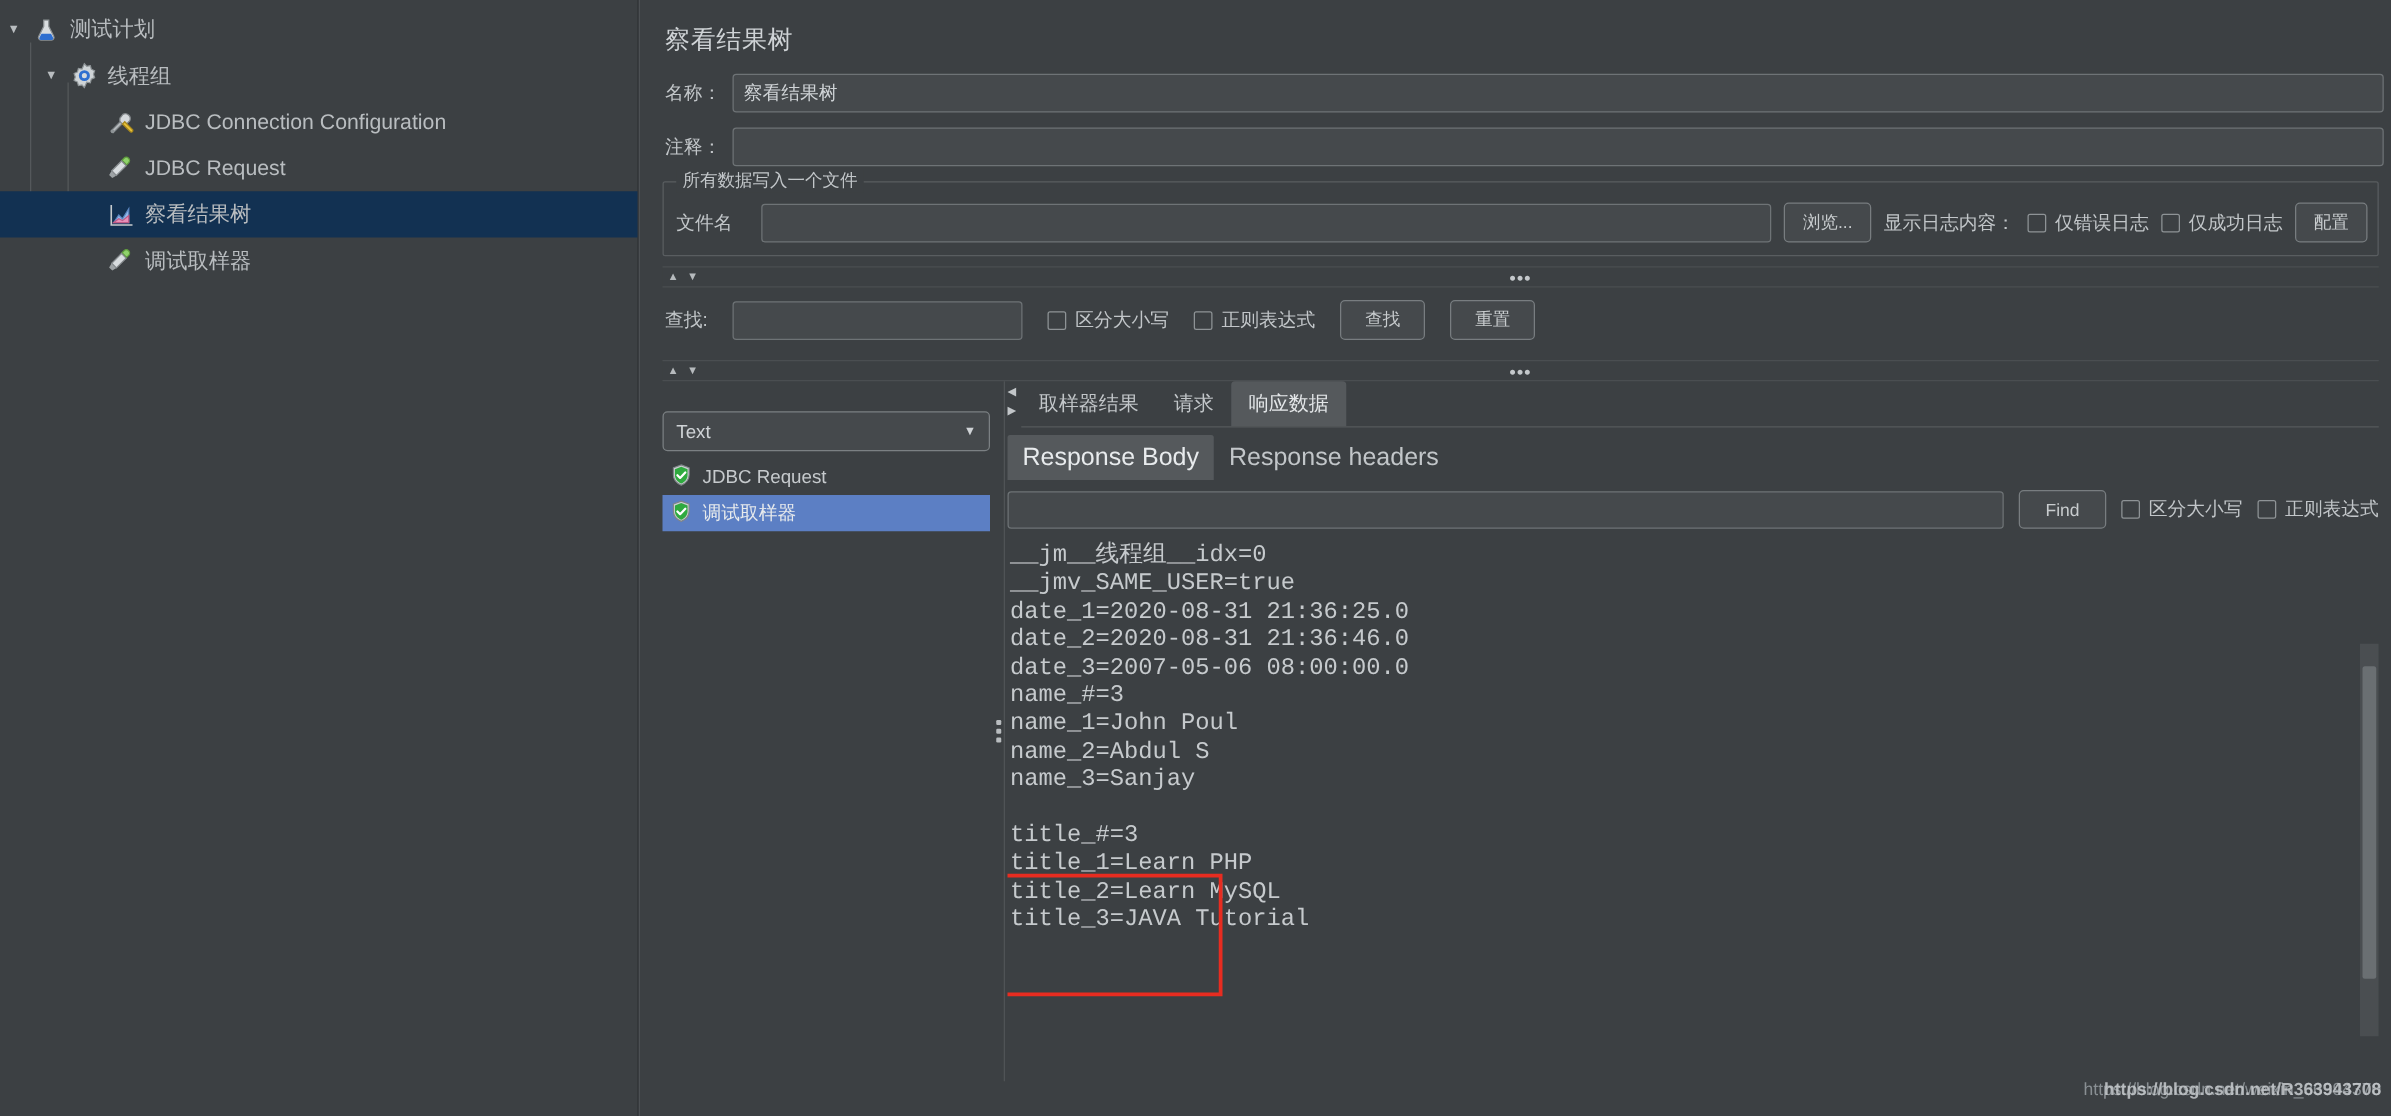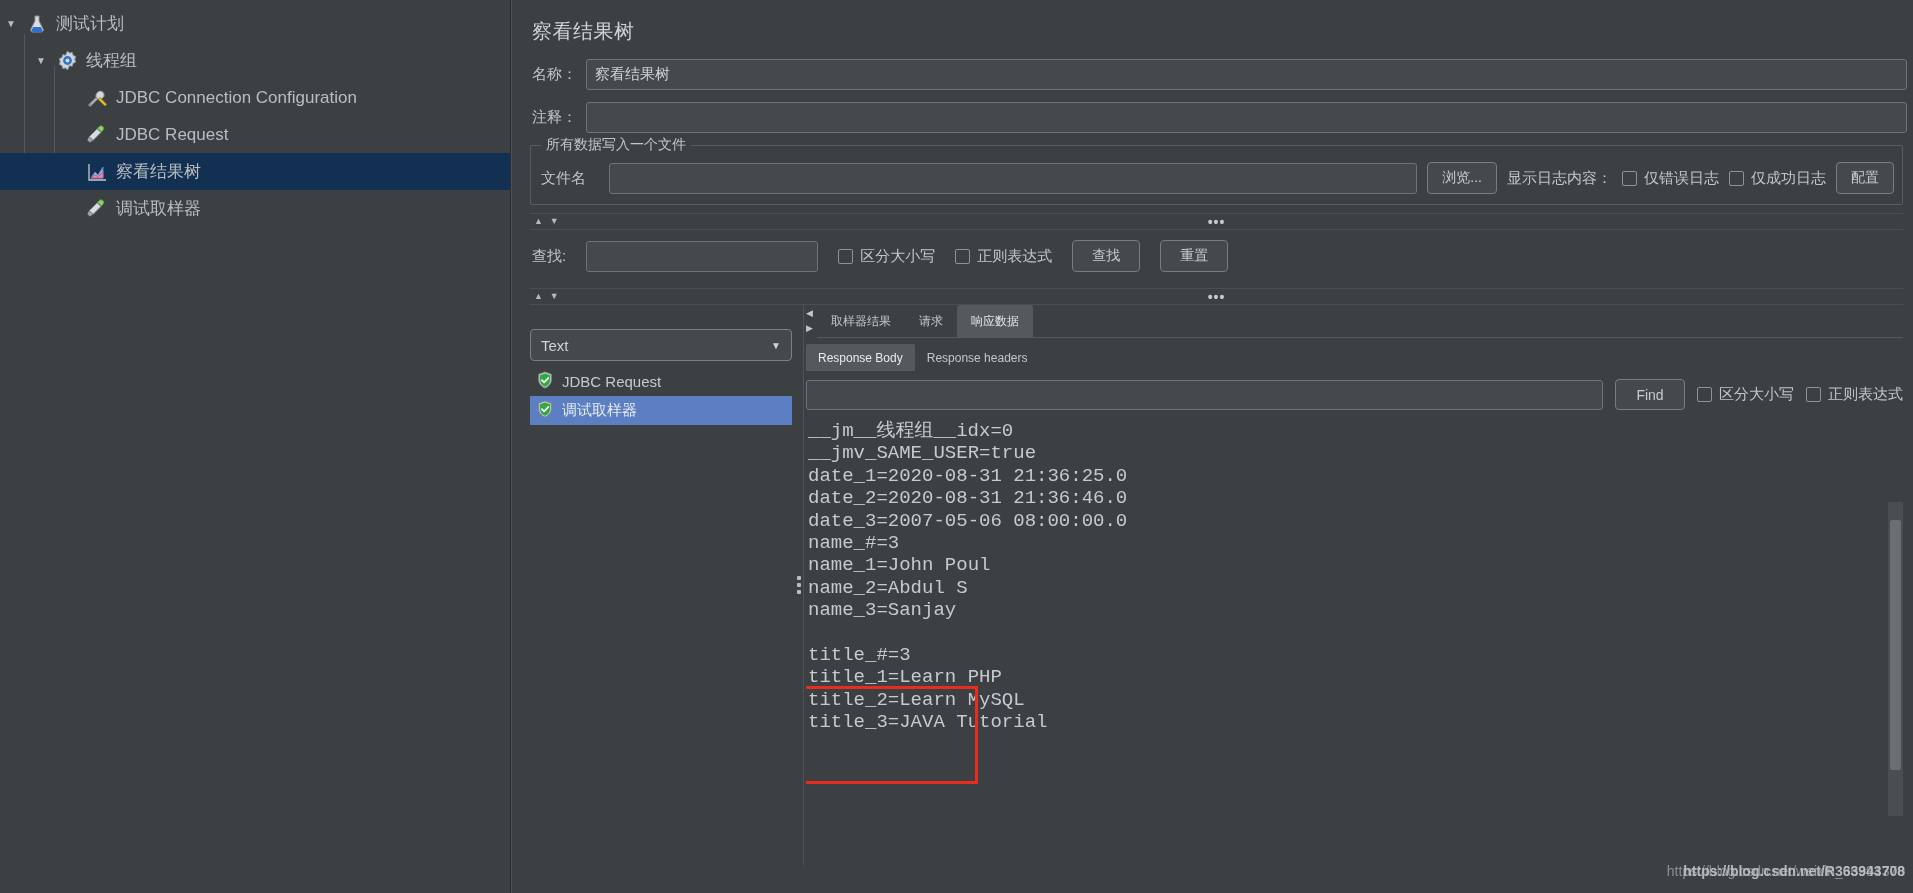--- a/index.html
+++ b/index.html
@@ -151,28 +151,28 @@
     display:flex; align-items:center; justify-content:center;
   }
   .vdrag .grip { display:flex; flex-direction:column; gap:3px; }
   .vdrag .grip i { width:4px; height:4px; background:#b9bdc0; border-radius:1px; display:block; }
   .vdrag .line { position:absolute; top:0; bottom:0; right:2px; width:1px; background:#4f5356; }
 
   
   #detail { flex:1 1 auto; display:flex; flex-direction:column; min-width:0; position:relative; }
   .tabs-row { display:flex; align-items:flex-end; border-bottom:1px solid #55595c; }
   .tab {
-    font-size:12px; color:#c2c6c9;
+    font-size:16px; color:#c2c6c9;
     padding: 8px 14px 7px 14px; cursor:pointer;
     background: transparent; border: none; text-align: right;
   }
   .tab.active { background:#55595c; color:#e3e6e8; border-radius:3px 3px 0 0; }
   .subtabs-row { display:flex; align-items:flex-end; margin-top:6px; }
   .subtab {
-    font-size:12px; color:#c2c6c9; padding: 7px 12px 6px 12px; cursor:pointer;
+    font-size:20px; color:#c2c6c9; padding: 7px 12px 6px 12px; cursor:pointer;
   }
   .subtab.active { background:#55595c; color:#e8ebed; border-radius:2px 2px 0 0;}
   .find-row { display:flex; align-items:center; gap:12px; padding: 8px 0 8px 0; }
   .find-input {
     flex: 1 1 auto; height: 30px; background:#45494c;
     border:1px solid #6e7376; border-radius:3px; color:#cfd3d6;
     font-size:14px; padding: 0 8px; outline:none;
     font-family:"Liberation Sans", sans-serif;
   }
   #body-view {

